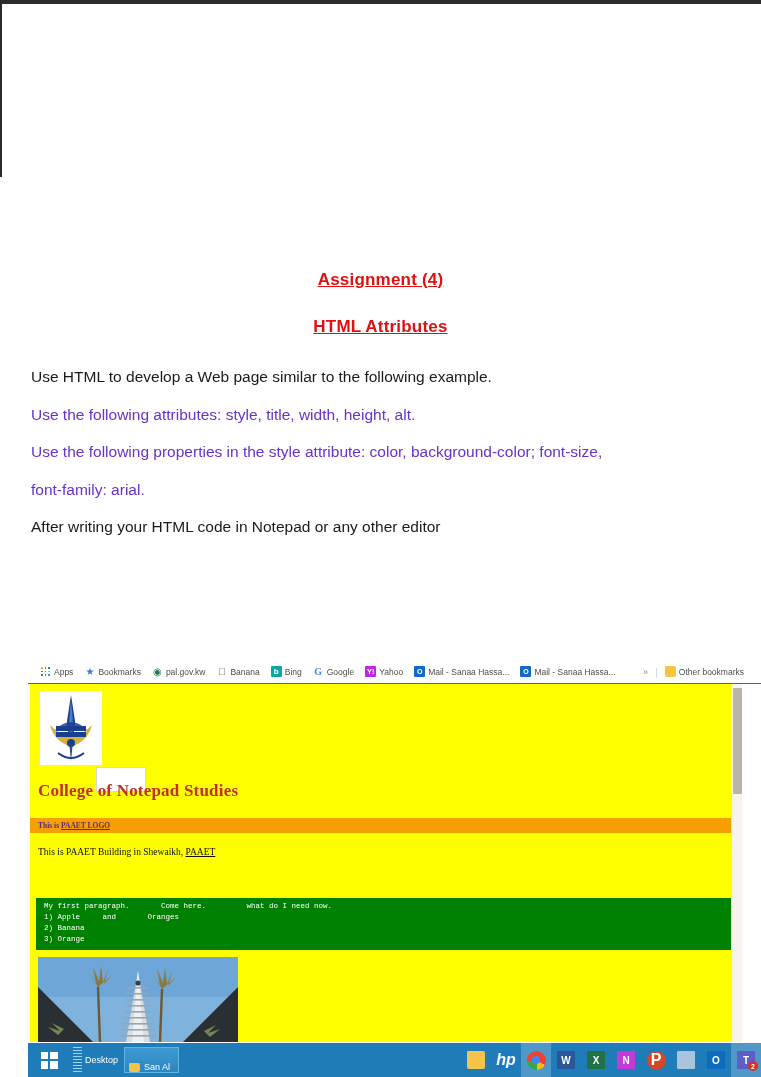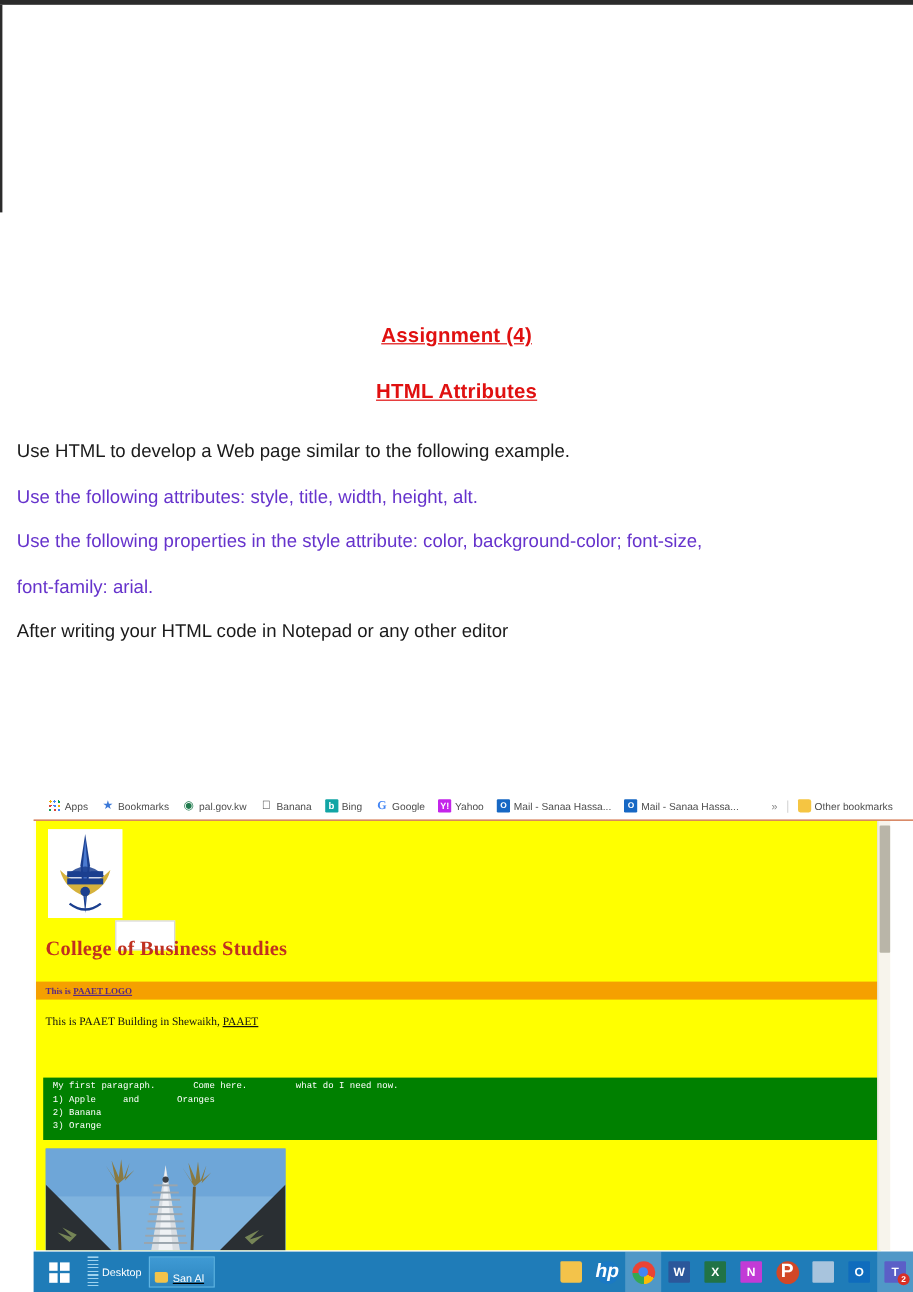--- a/index.html
+++ b/index.html
@@ -46,21 +46,21 @@
     font-size: 17px;
     text-decoration: underline;
     letter-spacing: 0.2px;
   }
   .doc-heading.h1 { margin-bottom: 27px; }
   .doc-heading.h2 { margin-bottom: 32px; }
 
   .doc-para {
     font-size: 15.5px;
     line-height: 1.0;
-    padding-left: 14px;
+    padding-left: 31px;
     margin-bottom: 22px;
     color: #1a1a1a;
     white-space: nowrap;
   }
   .doc-para.violet { color: #6633cc; }
 
   
   #browser {
     position: absolute;
     left: 28px; top: 660px;
@@ -278,29 +278,28 @@
     margin: 0 3px;
   }
   .tb-toolbar-label {
     font-size: 9px;
     color: #ffffff;
     margin-right: 6px;
     white-space: nowrap;
   }
   .tb-task {
     display: flex;
-    align-items: flex-start;
+    align-items: flex-end;
     gap: 4px;
     height: 26px;
     padding: 12px 8px 0 4px;
     background: linear-gradient(to bottom, #3f9ad4, #2c85bf);
     border: 1px solid #5fb4e2;
     margin-right: 2px;
     flex: 0 0 auto;
-    text-decoration: underline;
   }
   .tb-task-label { font-size: 9px; color: #ffffff; white-space: nowrap; }
   .tb-folder-ico {
     width: 11px; height: 9px;
     background: #f3c34a;
     border-radius: 1px 2px 2px 2px;
     flex: 0 0 11px;
   }
 
   .tb-spacer { flex: 1 1 auto; min-width: 0; }
@@ -442,21 +441,21 @@
             <path d="M10 34 Q31 56 52 34 Q48 50 31 56 Q14 50 10 34 Z" fill="#d6b23c"></path>
             <rect x="16" y="35" width="30" height="5" fill="#1b3f8f"></rect>
             <rect x="16" y="41" width="30" height="5" fill="#1b3f8f"></rect>
             <circle cx="31" cy="52" r="4" fill="#1b3f8f"></circle>
             <path d="M18 62 Q31 72 44 62" stroke="#1b3f8f" stroke-width="2" fill="none"></path>
           </svg>
         </div>
 
         <div class="broken-img"></div>
 
-        <div class="college-title">College of Business Studies</div>
+        <div class="college-title">College of Notepad Studies</div>
 
         <div class="orange-bar">
           <span class="orange-bar-text"><span>This is </span><u>PAAET LOGO</u></span>
         </div>
 
         <div class="building-line"><span>This is PAAET Building in Shewaikh, </span><u>PAAET</u></div>
 
         <div class="green-block"><span>My first paragraph.       Come here.         what do I need now.</span>
 <span>1) Apple     and       Oranges</span>
 <span>2) Banana</span>

